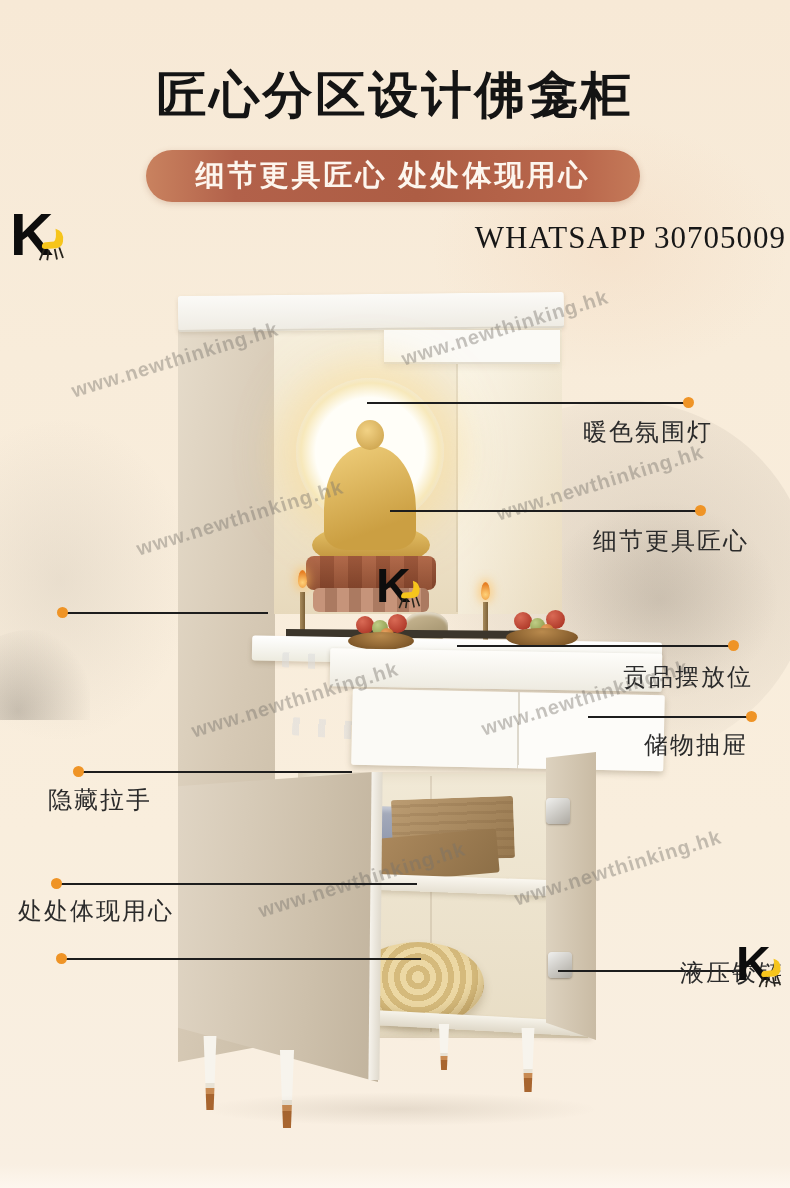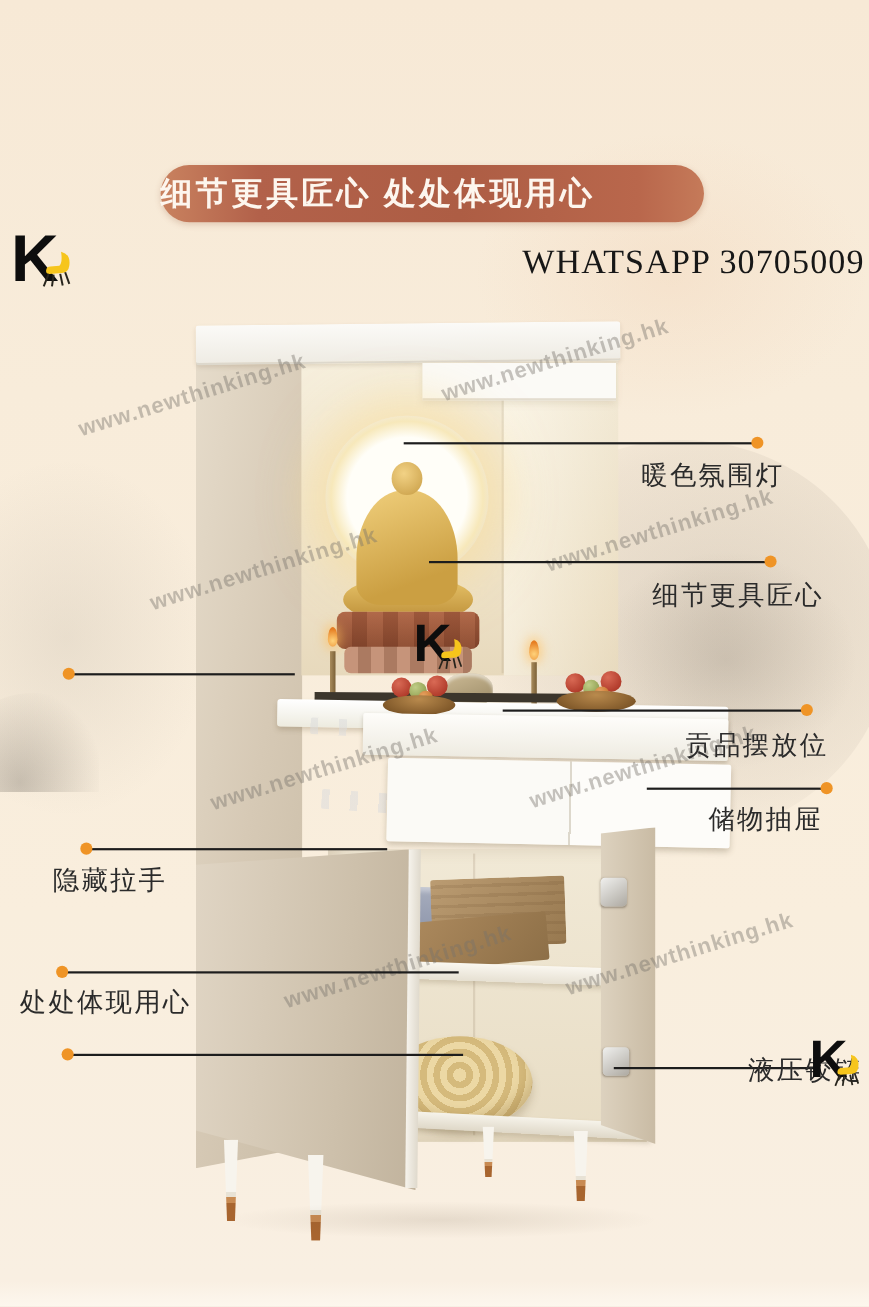--- a/index.html
+++ b/index.html
@@ -6,21 +6,21 @@
   body{font-family:"Liberation Sans","DejaVu Sans",sans-serif;background:#efe6d6;}
   .canvas{position:relative;width:790px;height:1188px;margin:0 auto;overflow:hidden;
     background:linear-gradient(180deg,#f7e9d6 0%,#f8ecda 30%,#f9eedd 70%,#f9efe2 98%,#fdf7ee 100%);}
   .abs{position:absolute;}
 
   
   .title{left:0;right:0;top:62px;text-align:center;font-size:50px;font-weight:900;
     color:#141414;letter-spacing:3px;z-index:8;}
   .banner{left:146px;top:150px;width:494px;height:52px;border-radius:27px;z-index:8;
     background:linear-gradient(90deg,#c9825f 0%,#b2614a 18%,#ad5d44 55%,#b9674c 88%,#c57a59 100%);
-    display:flex;align-items:center;justify-content:flex-start;box-shadow:0 2px 6px rgba(150,90,60,.25);}
+    display:flex;align-items:center;justify-content:center;box-shadow:0 2px 6px rgba(150,90,60,.25);}
   .banner span{color:#fdf6ee;font-size:29px;font-weight:600;letter-spacing:3px;}
   .contact{right:4px;top:220px;font-family:"Liberation Serif","DejaVu Serif",serif;
     font-size:31px;color:#171717;letter-spacing:1px;z-index:8;}
 
   
   .brand{z-index:9;display:flex;align-items:flex-start;}
   .brand .k{font-weight:900;color:#0d0d0d;line-height:.82;position:relative;}
   .brand .chair{position:absolute;}
   .brand.lg .k{font-size:60px;}
   .brand.md .k{font-size:48px;}
@@ -151,20 +151,21 @@
 <body>
 
 <div class="canvas">
 
   <div class="abs glow-top"></div>
   <div class="abs mist-right"></div>
   <div class="abs mist-right2"></div>
   <div class="abs mist-left"></div>
   <div class="abs hill-left"></div>
 
+  <div class="abs title">匠心分区设计佛龛柜</div>
   <div class="abs banner">
     <span>细节更具匠心 处处体现用心</span>
   </div>
   <div class="abs contact">WHATSAPP 30705009</div>
 
   <div class="abs brand lg brand-top">
     <span class="k">K</span>
     <svg class="chair" viewBox="0 0 40 44" width="30" height="33">
       <path d="M26 1 q12 3 10 17 q-1 8 -9 9 l-15 1 q-5 0 -4 -5 q1 -4 5 -4 l11 -1 q4 -4 2 -17 z" fill="#f6c51c"></path>
       <line x1="11" y1="28" x2="5" y2="43" stroke="#27241c" stroke-width="2.4"></line>

